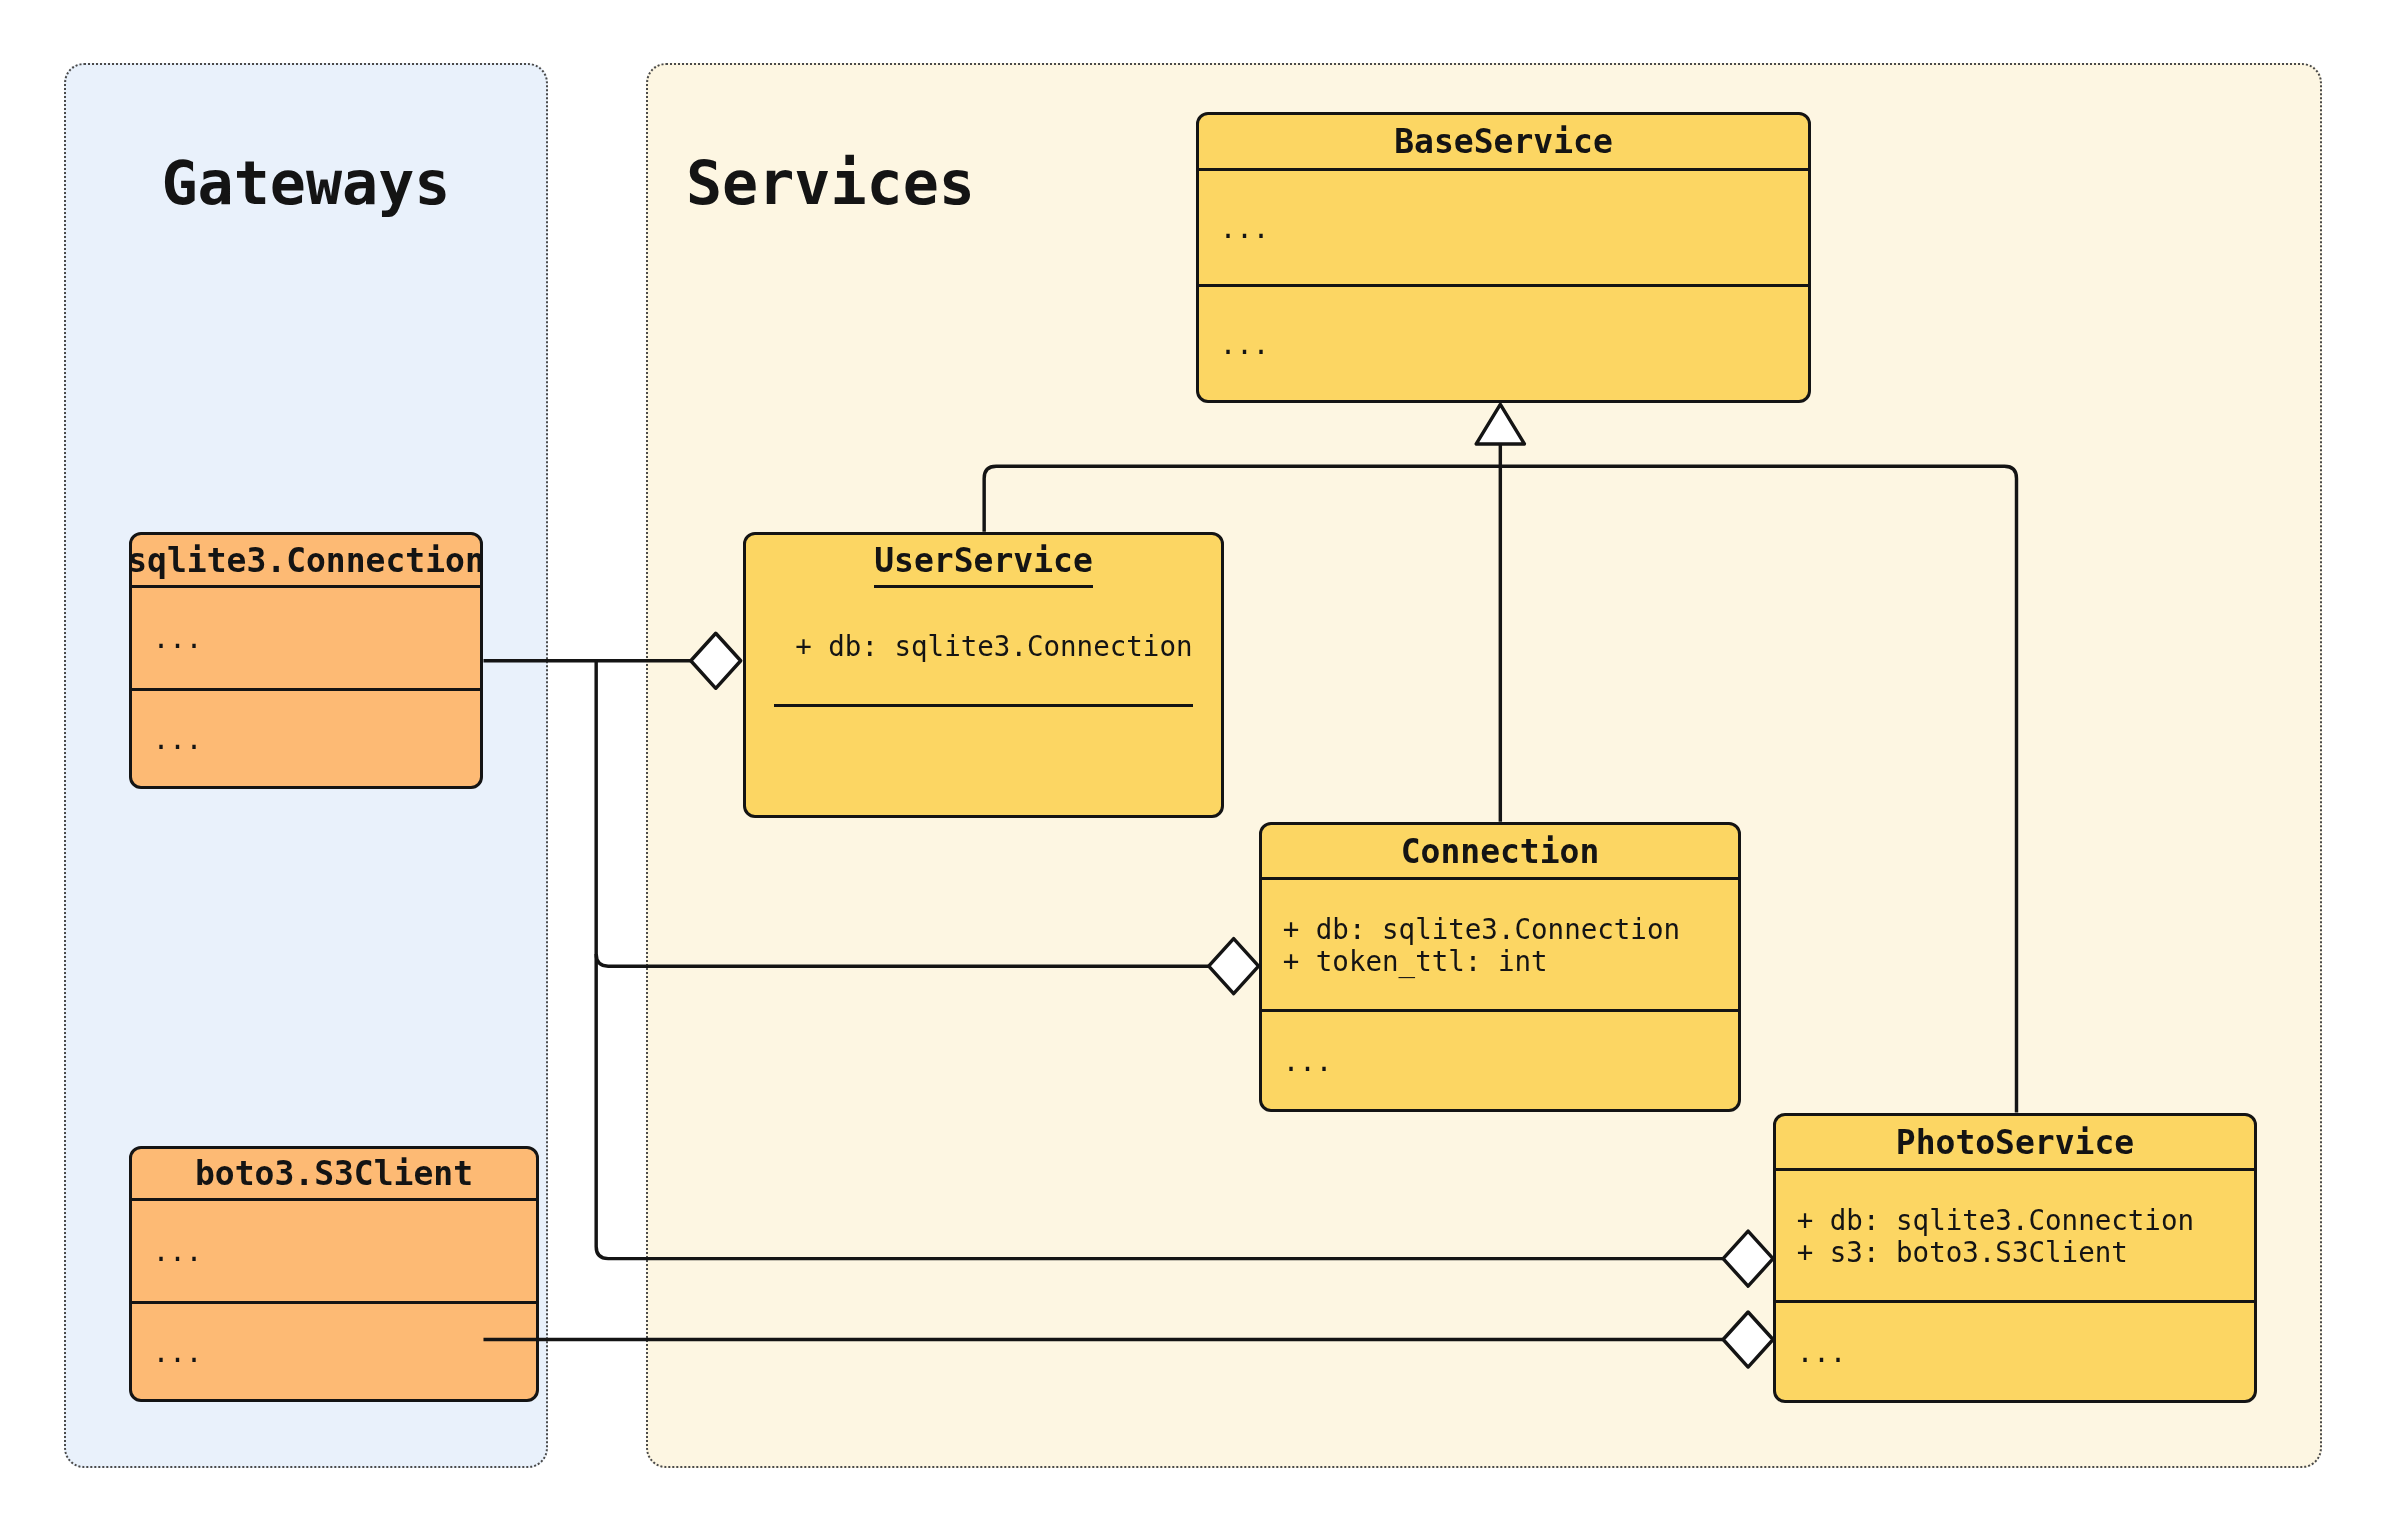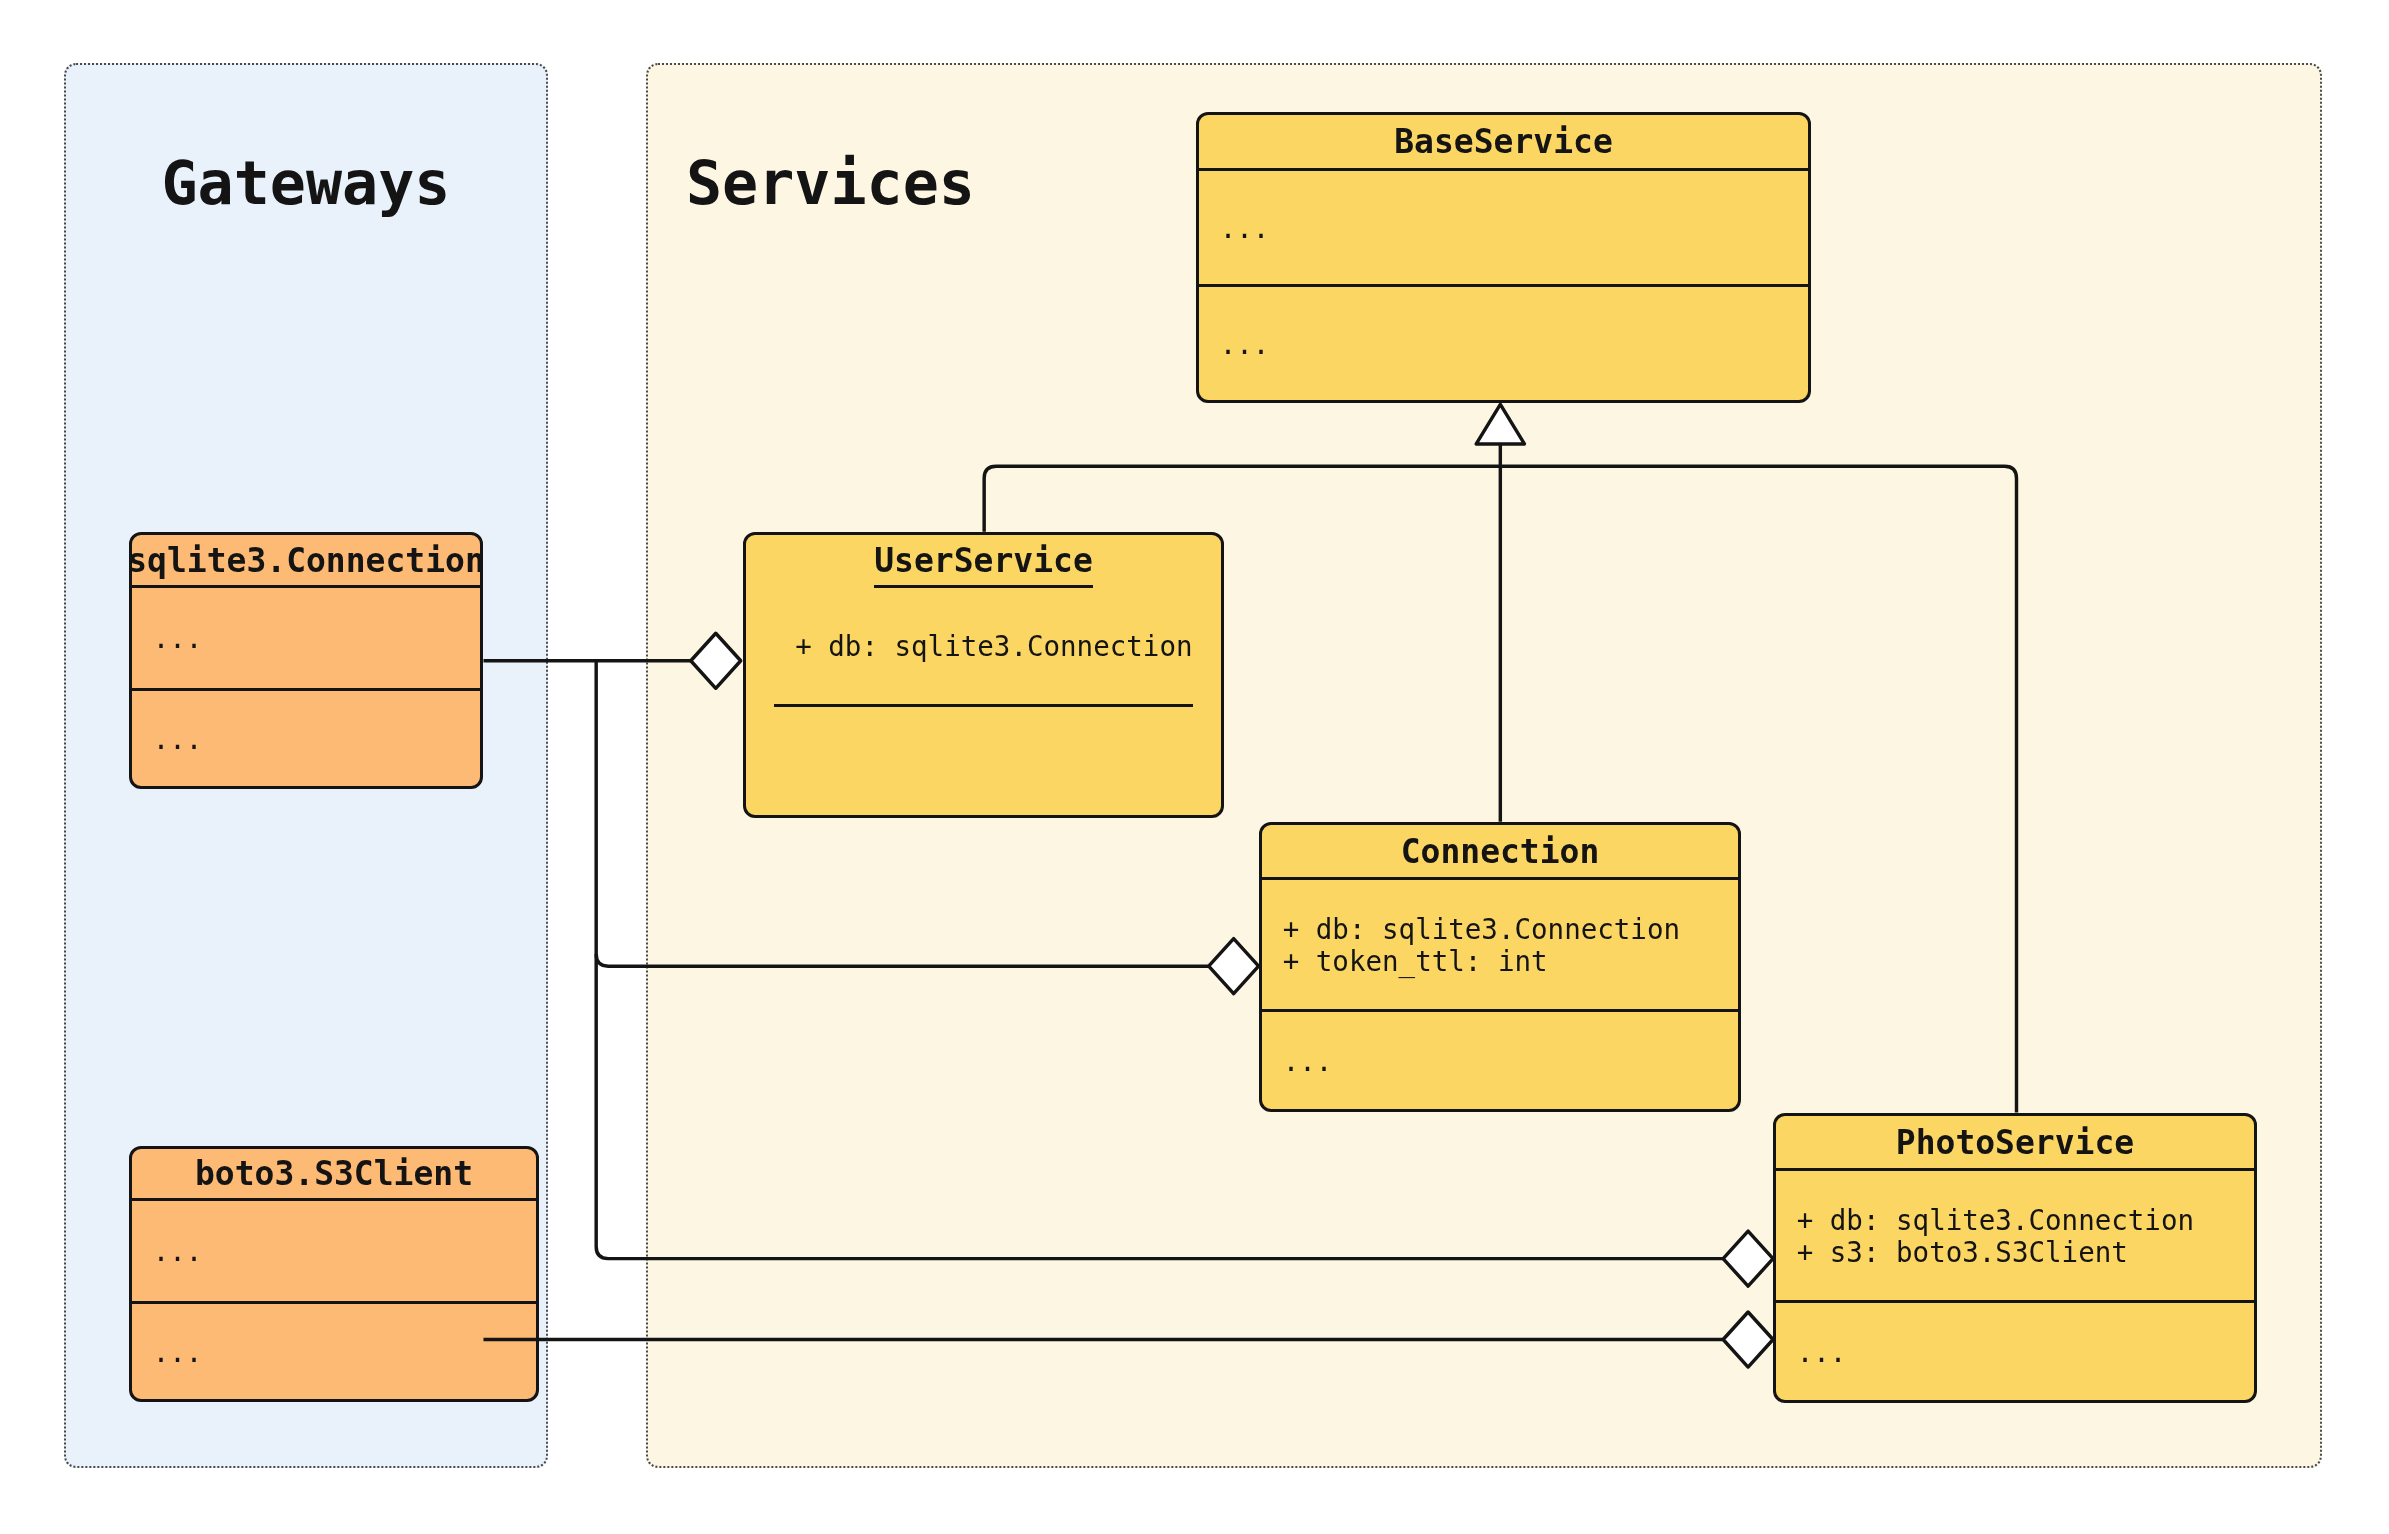--- a/index.html
+++ b/index.html
@@ -1,18 +1,18 @@
 <!DOCTYPE html>
 <html style="font-size:13.8px"><head>
 <meta charset="utf-8">
 <style>
   html,body{margin:0;padding:0;background:#ffffff;}
   .canvas{position:relative;width:2389px;height:1534px;background:#ffffff;overflow:hidden;
           font-family:"DejaVu Sans Mono", monospace;color:#141414;}
-  .panel{position:absolute;border:2.6px dotted #4a4a4a;border-radius:12px;box-sizing:border-box;}
+  .panel{position:absolute;border:2.6px dotted #4a4a4a;border-radius:20px;box-sizing:border-box;}
   .panel.gateways{left:64px;top:63px;width:484px;height:1405px;background:#e9f1fb;}
   .panel.services{left:646px;top:63px;width:1676px;height:1405px;background:#fdf6e2;}
   .panel-title{position:absolute;top:88px;margin:0;font-size:60px;line-height:1;font-weight:bold;
                letter-spacing:0px;white-space:nowrap;}
   .panel.gateways .panel-title{left:0;width:100%;text-align:center;}
   .panel.services .panel-title{left:38px;}
   .uml-class{position:absolute;box-sizing:border-box;border:3.4px solid #141414;border-radius:12px;
              display:flex;flex-direction:column;}
   .uml-class.yellow{background:#fcd663;}
   .uml-class.blue{background:#fdba74;}

